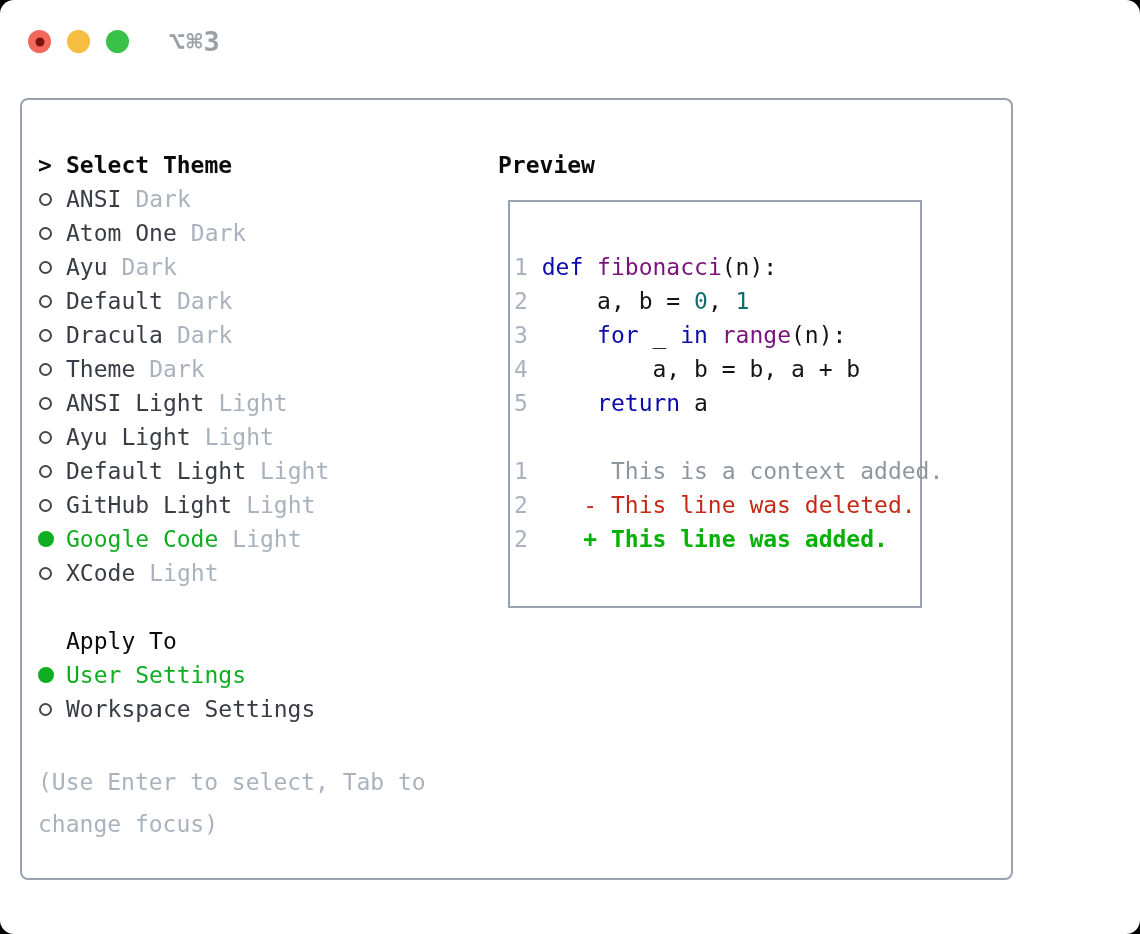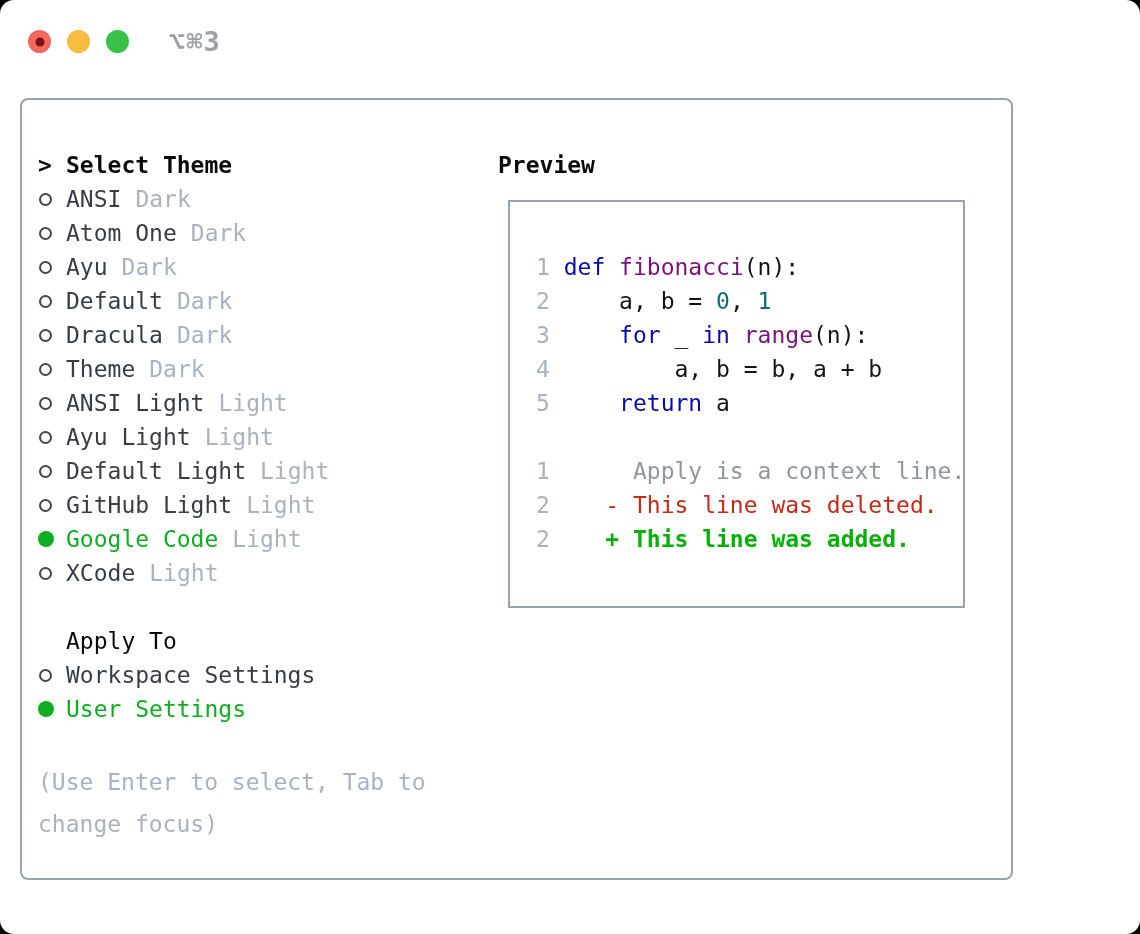--- a/index.html
+++ b/index.html
@@ -31,23 +31,23 @@
   .hdr{font-weight:bold;color:#0a0a0a;}
   .name{color:#383d45;}
   .name-sel{color:#0fae20;}
   .variant{color:#a9b2bd;margin-left:14px;}
   .spacer{height:34px;}
   .apply-hdr{color:#0a0a0a;}
   .help{position:absolute;left:38px;top:761px;width:404px;font-size:23px;line-height:42px;color:#a9b2bd;}
   
   .preview-title{position:absolute;left:498px;top:148px;height:34px;display:flex;
     align-items:center;font-size:23px;font-weight:bold;color:#0a0a0a;}
-  .preview-box{position:absolute;left:508px;top:200px;width:457px;height:408px;
+  .preview-box{position:absolute;left:508px;top:200px;width:414px;height:408px;
     border:2px solid #99a2ae;box-sizing:border-box;background:#fff;
-    padding:48px 0 0 26px;}
+    padding:48px 0 0 4px;}
   .pline{height:34px;line-height:34px;font-size:23px;white-space:pre;}
 </style>
 </head>
 <body>
 
 <div class="window">
 
   <div class="titlebar">
     <span class="light light-red">
         <span class="dot"></span>
@@ -77,36 +77,36 @@
         <div class="row"><span class="marker"><span class="radio"></span></span><span class="name">GitHub Light</span><span class="variant">Light</span></div>
         <div class="row"><span class="marker"><span class="radio-on"></span></span><span class="name-sel">Google Code</span><span class="variant">Light</span></div>
         <div class="row"><span class="marker"><span class="radio"></span></span><span class="name">XCode</span><span class="variant">Light</span></div>
       </div>
     <div class="spacer"></div>
     <div class="row">
       <span class="marker"></span>
       <span class="apply-hdr">Apply To</span>
     </div>
     <div id="apply-items">
+        <div class="row"><span class="marker"><span class="radio-on"></span></span><span class="name-sel">User Settings</span></div>
         <div class="row"><span class="marker"><span class="radio"></span></span><span class="name">Workspace Settings</span></div>
-        <div class="row"><span class="marker"><span class="radio-on"></span></span><span class="name-sel">User Settings</span></div>
       </div>
   </div>
 
   <div class="help">(Use Enter to select, Tab to change focus)</div>
 
   <div class="preview-title">Preview</div>
 
   <div class="preview-box">
     <div id="preview-code">
         <div class="pline"><span style="color: rgb(169, 178, 189);">1 </span><span style="color: rgb(11, 11, 171);">def</span><span style="color: rgb(20, 20, 20);"> </span><span style="color: rgb(121, 18, 123);">fibonacci</span><span style="color: rgb(20, 20, 20);">(n):</span></div>
         <div class="pline"><span style="color: rgb(169, 178, 189);">2 </span><span style="color: rgb(20, 20, 20);">    a, b = </span><span style="color: rgb(13, 108, 108);">0</span><span style="color: rgb(20, 20, 20);">, </span><span style="color: rgb(13, 108, 108);">1</span></div>
         <div class="pline"><span style="color: rgb(169, 178, 189);">3 </span><span style="color: rgb(20, 20, 20);">    </span><span style="color: rgb(11, 11, 171);">for</span><span style="color: rgb(20, 20, 20);"> _ </span><span style="color: rgb(11, 11, 171);">in</span><span style="color: rgb(20, 20, 20);"> </span><span style="color: rgb(121, 18, 123);">range</span><span style="color: rgb(20, 20, 20);">(n):</span></div>
         <div class="pline"><span style="color: rgb(169, 178, 189);">4 </span><span style="color: rgb(20, 20, 20);">        a, b = b, a + b</span></div>
         <div class="pline"><span style="color: rgb(169, 178, 189);">5 </span><span style="color: rgb(20, 20, 20);">    </span><span style="color: rgb(11, 11, 171);">return</span><span style="color: rgb(20, 20, 20);"> a</span></div>
         <div class="pline"></div>
-        <div class="pline"><span style="color: rgb(169, 178, 189);">1 </span><span style="color: rgb(142, 151, 159);">     Apply is a context line.</span></div>
+        <div class="pline"><span style="color: rgb(169, 178, 189);">1 </span><span style="color: rgb(142, 151, 159);">     This is a context added.</span></div>
         <div class="pline"><span style="color: rgb(169, 178, 189);">2 </span><span style="color: rgb(197, 42, 22);">   - This line was deleted.</span></div>
         <div class="pline"><span style="color: rgb(169, 178, 189);">2 </span><span style="color: rgb(4, 177, 4); font-weight: bold;">   + This line was added.</span></div>
       </div>
   </div>
 
 </div>
 
 </body></html>

